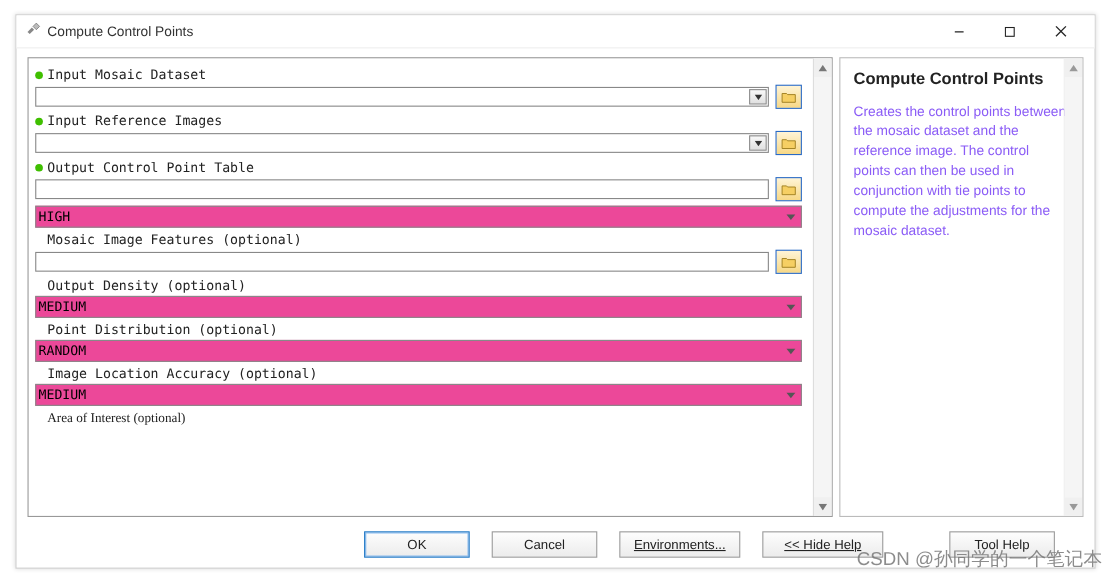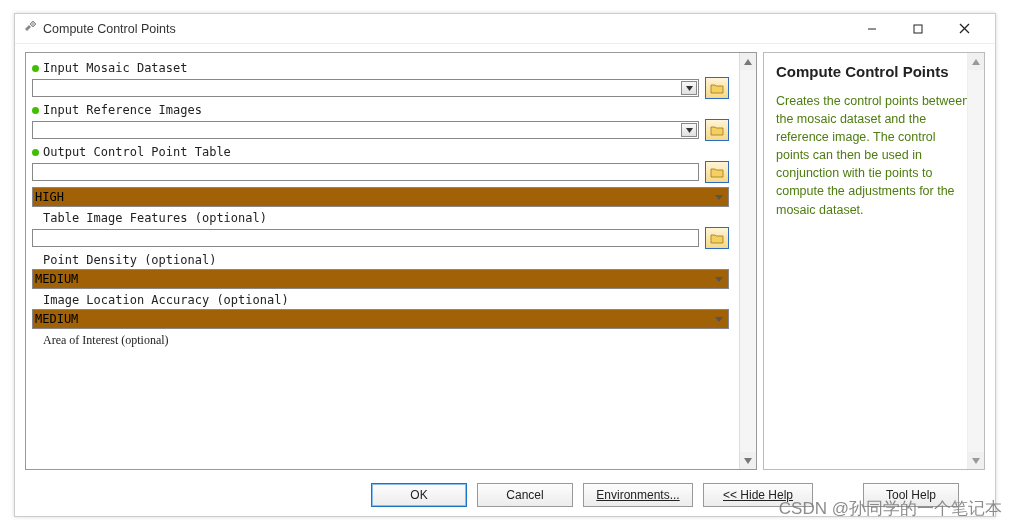--- a/index.html
+++ b/index.html
@@ -82,21 +82,21 @@
   border:1px solid #888;
   background:linear-gradient(#f8f8f8,#e0e0e0);
   display:flex; align-items:center; justify-content:center;
 }
 .textinput { flex:1; }
 .select {
   width:100%;
   height:20px;
   appearance:none;
   -webkit-appearance:none;
-  background:#a16207;
+  background:#ec4899;
   position:relative;
 }
 .sel-wrap { position:relative; }
 .sel-wrap::after {
   content:"";
   position:absolute; right:6px; top:8px;
   border-left:4px solid transparent;
   border-right:4px solid transparent;
   border-top:5px solid #555;
   pointer-events:none;
@@ -121,32 +121,32 @@
 .sb-track { flex:1; background:#f5f5f5; }
 .help-pane {
   width:222px;
   margin:8px 10px 4px 0;
   border:1px solid #bbb;
   padding:10px 12px;
   position:relative;
   overflow:hidden;
 }
 .help-title { font-size:15px; font-weight:bold; color:#222; margin-bottom:10px; line-height:1.25; }
-.help-body { font-size:12.5px; color:#4d7c0f; line-height:1.45; }
+.help-body { font-size:12.5px; color:#8b5cf6; line-height:1.45; }
 .help-scroll {
   position:absolute; right:0; top:0; bottom:0;
   width:17px; border-left:1px solid #eee;
   display:flex; flex-direction:column;
 }
 .button-bar {
   height:42px;
   display:flex;
   justify-content:flex-end;
   align-items:center;
-  gap:10px;
+  gap:20px;
   padding: 0 36px 0 0;
 }
 .btn {
   min-width:96px;
   height:24px;
   border:1px solid #999;
   background:linear-gradient(#fdfdfd,#ececec);
   font-size:12px;
   color:#222;
   display:flex; align-items:center; justify-content:center;
@@ -259,42 +259,51 @@
 
         <div class="field">
           <div class="sel-wrap">
             <select class="select"><option>HIGH</option></select>
           </div>
         </div>
 
         <div class="field">
           <div class="field-label">
               <span class="no-dot"></span>
-              <span class="label">Table Image Features (optional)</span>
+              <span class="label">Mosaic Image Features (optional)</span>
             </div>
           <div class="row">
             <input class="textinput" value="" style="">
             <div class="browse-btn">
                 <svg width="14" height="12">
                   <path d="M1 3h4l1 1h7v7H1z" fill="#f6cf63" stroke="#9a7a1a" stroke-width="0.8"></path>
                 </svg>
               </div>
           </div>
         </div>
 
         <div class="field">
           <div class="field-label">
               <span class="no-dot"></span>
-              <span class="label">Point Density (optional)</span>
+              <span class="label">Output Density (optional)</span>
             </div>
           <div class="sel-wrap">
             <select class="select"><option>MEDIUM</option></select>
           </div>
         </div>
 
+        <div class="field">
+          <div class="field-label">
+              <span class="no-dot"></span>
+              <span class="label">Point Distribution (optional)</span>
+            </div>
+          <div class="sel-wrap">
+            <select class="select"><option>RANDOM</option></select>
+          </div>
+        </div>
 
         <div class="field">
           <div class="field-label">
               <span class="no-dot"></span>
               <span class="label">Image Location Accuracy (optional)</span>
             </div>
           <div class="sel-wrap">
             <select class="select"><option>MEDIUM</option></select>
           </div>
         </div>

